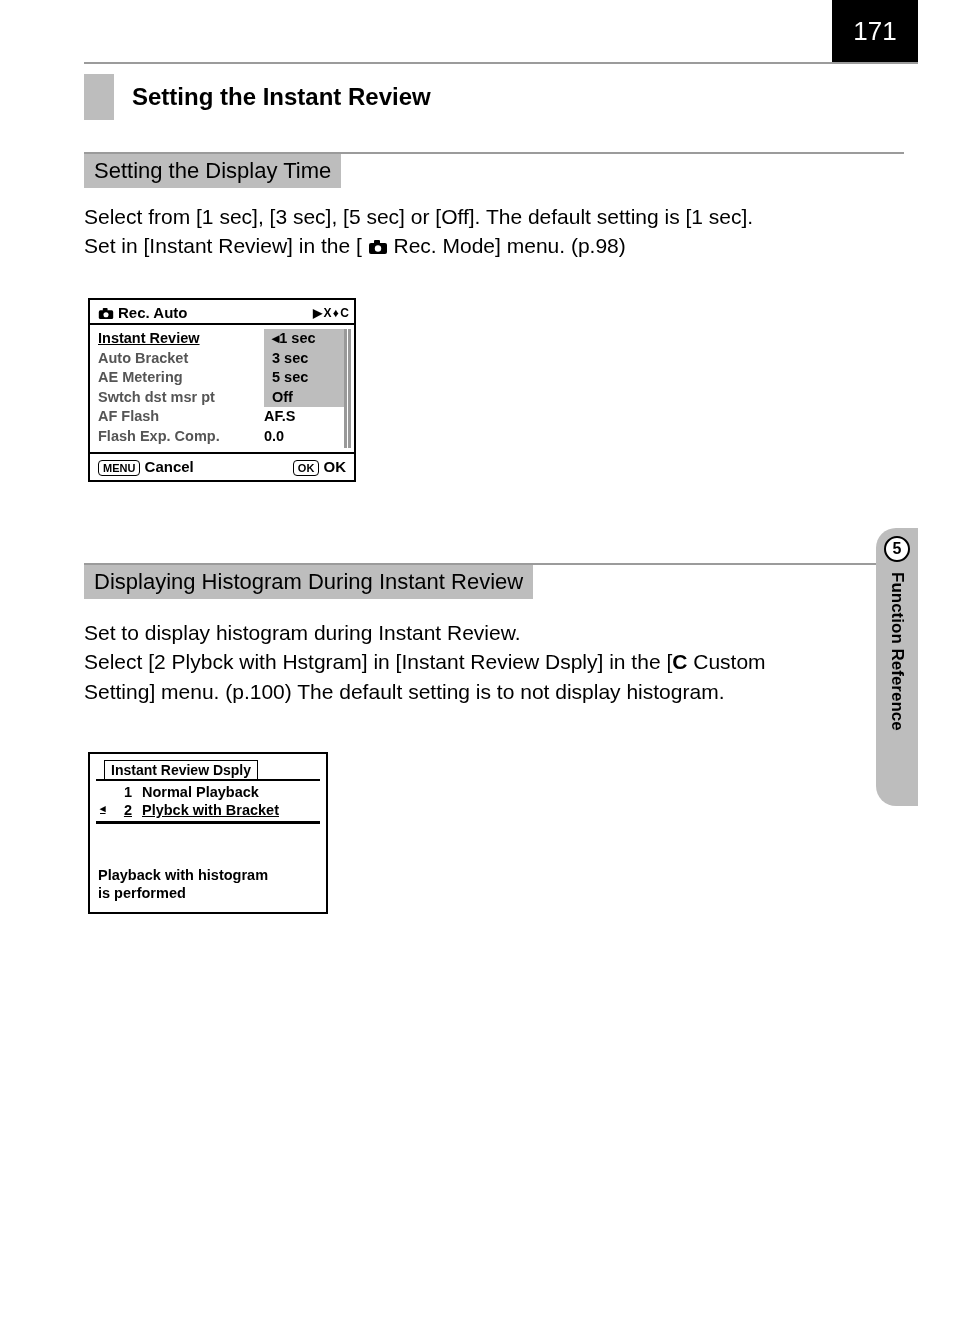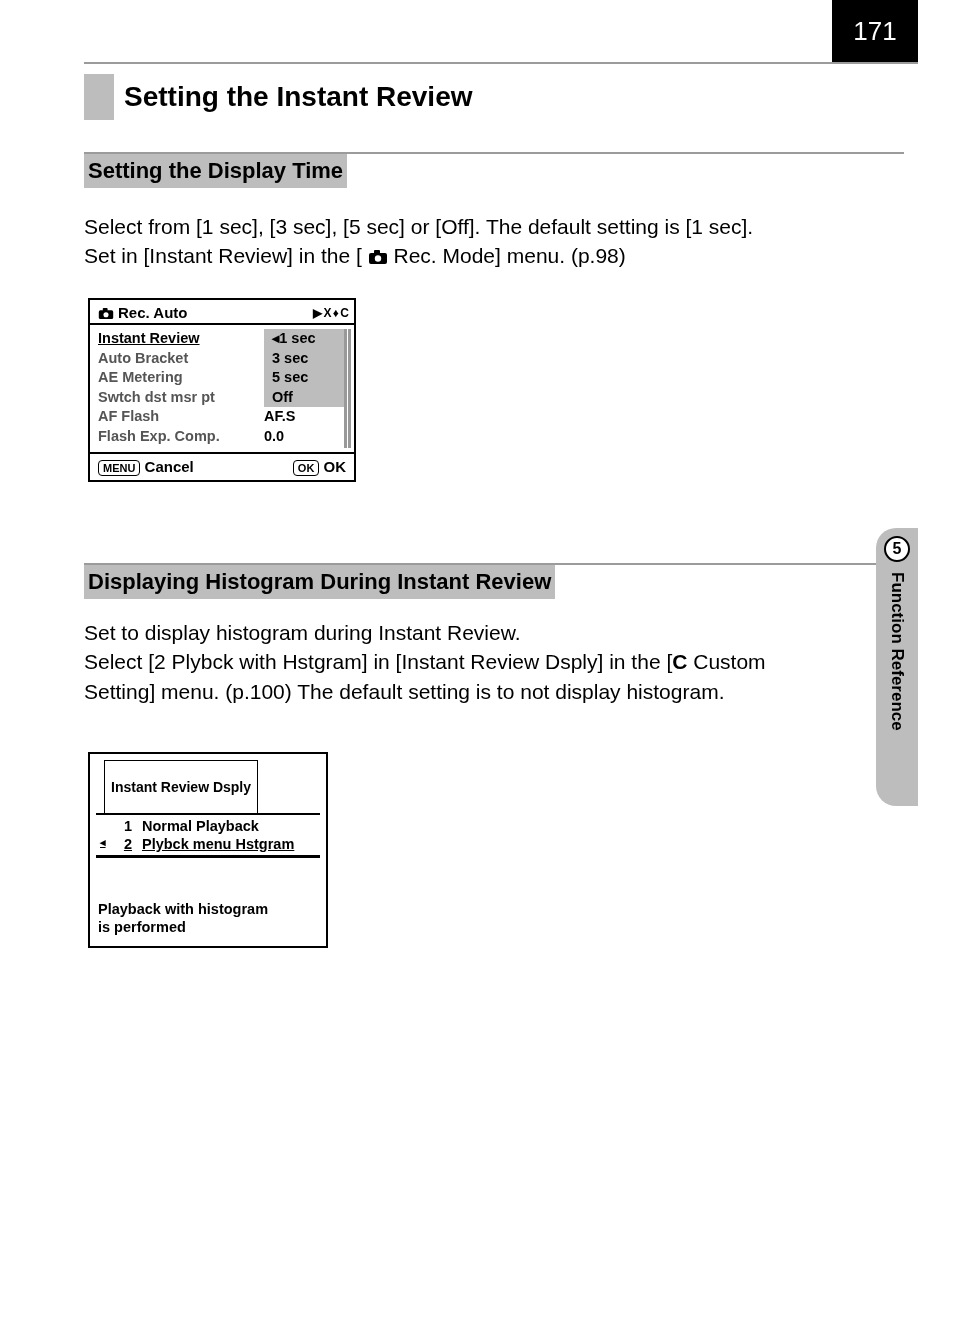--- a/index.html
+++ b/index.html
@@ -12,34 +12,34 @@
     background: #000; color: #fff; display: flex; align-items: center; justify-content: center;
     font-size: 26px;
   }
   .top-hr { position: absolute; top: 62px; left: 84px; right: 0; height: 2px; background: #9b9b9b; }
 
   
   .main-title-row {
     position: absolute; top: 74px; left: 84px; width: 820px; height: 46px; display: flex; align-items: center;
   }
   .main-title-bar { width: 30px; height: 46px; background: #bdbdbd; display: inline-block; }
-  .main-title { font-size: 28px; font-weight: bold; margin-left: 10px; }
+  .main-title { font-size: 24px; font-weight: bold; margin-left: 18px; }
 
   
   .sub-band { width: 820px; height: 2px; background: #9b9b9b; }
   .sub-heading {
-    display: inline-block; background: #bdbdbd; padding: 4px 4px;
-    font-size: 22px; font-weight: bold;
+    display: inline-block; background: #bdbdbd; padding: 4px 10px;
+    font-size: 22px; font-weight: normal;
   }
   .sub-wrap-1 { position: absolute; top: 152px; left: 84px; }
   .sub-wrap-2 { position: absolute; top: 563px; left: 84px; }
 
   
   .para { font-size: 21px; line-height: 1.4; width: 798px; }
-  .para-1 { position: absolute; top: 212px; left: 84px; }
+  .para-1 { position: absolute; top: 202px; left: 84px; }
   .para-2 { position: absolute; top: 618px; left: 84px; }
 
   .camera-icon { display: inline-block; }
 
   
   .lcd1 { position: absolute; top: 298px; left: 88px; width: 268px; border: 2px solid #000; background: #fff; }
   .lcd1-head {
     display: flex; align-items: center; justify-content: space-between;
     padding: 4px 6px 2px 8px; border-bottom: 2px solid #000;
     font-weight: bold; font-size: 15px;
@@ -56,21 +56,21 @@
   .sb { width: 3px; background: #999; height: 100%; }
   .lcd1-foot {
     display: flex; justify-content: space-between; 
     border-top: 2px solid #000; padding: 4px 8px;
     font-weight: bold; font-size: 15px;
   }
   .pill { border: 1.5px solid #000; border-radius: 4px; padding: 0 4px; font-size: 11px; display: inline-block; line-height: 14px; }
 
   
   .lcd2 { position: absolute; top: 752px; left: 88px; width: 240px; border: 2px solid #000; background: #fff; padding: 6px 6px 10px 6px; }
-  .lcd2-tab { font-weight: bold; font-size: 14px; border: 1.5px solid #000; border-bottom: none; display: inline-block; padding: 18px 6px; margin-left: 8px; }
+  .lcd2-tab { font-weight: bold; font-size: 14px; border: 1.5px solid #000; border-bottom: none; display: inline-block; padding: 1px 6px; margin-left: 8px; }
   .lcd2-list { border-top: 2px solid #000; border-bottom: 2px solid #000; padding: 2px 0; }
   .lcd2-item { display: flex; gap: 10px; font-weight: bold; font-size: 14.5px; padding: 1px 4px; }
   .lcd2-item .num { width: 14px; text-align: right; }
   .lcd2-item.sel { text-decoration: underline; }
   .lcd2-item .caret { width: 8px; font-size: 11px; }
   .lcd2-msg { font-weight: bold; font-size: 14.5px; padding: 42px 2px 0 2px; line-height: 1.25; border-top: 1px solid #000; margin-top: 0; }
 
   
   .side-tab {
     position: absolute; right: 0; top: 528px; width: 42px; height: 278px;
@@ -190,21 +190,21 @@
     <span class="lcd2-tab">Instant Review Dsply</span>
     <div class="lcd2-list">
       <div class="lcd2-item">
         <span class="caret"></span>
         <span class="num">1</span>
         <span>Normal Playback</span>
       </div>
       <div class="lcd2-item sel">
         <span class="caret">◂</span>
         <span class="num">2</span>
-        <span>Plybck menu Hstgram</span>
+        <span>Plybck with Bracket</span>
       </div>
     </div>
     <div class="lcd2-msg">
       <span>Playback with histogram</span><br>
       <span>is performed</span>
     </div>
   </div>
 
   <div class="side-tab">
     <div class="side-circle">

